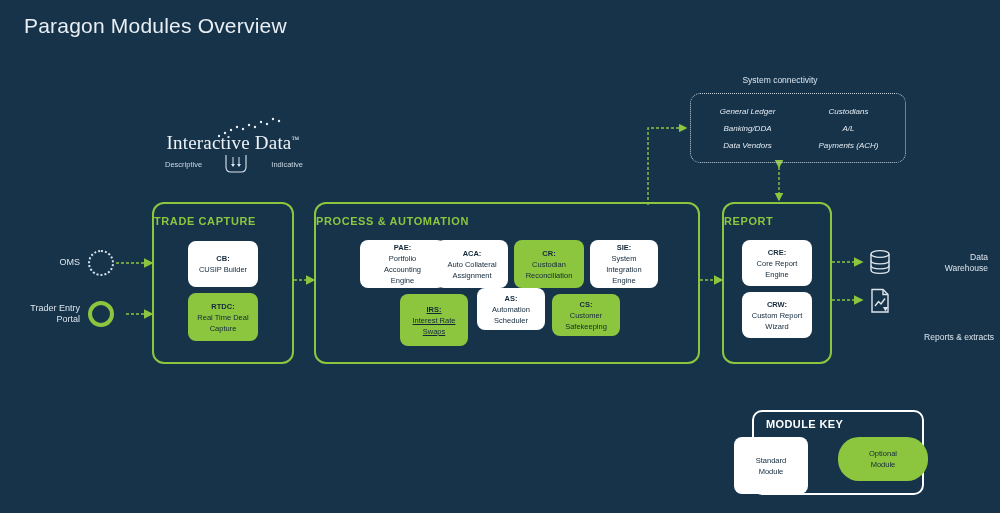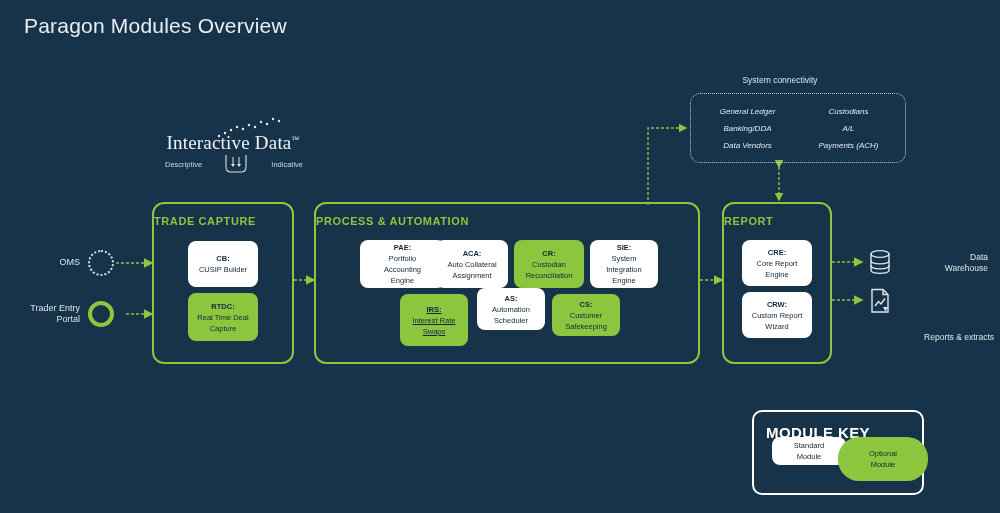--- a/index.html
+++ b/index.html
@@ -85,22 +85,22 @@
   
   .out-label { position: absolute; font-size: 8.5px; color: #dde6ed; line-height: 11px; text-align: right; }
   .out-icon { position: absolute; }
 
   
   .key-box {
     position: absolute; left: 752px; top: 410px; width: 172px; height: 85px;
     border: 2px solid #ffffff; border-radius: 10px;
   }
   .key-title {
-    position: absolute; left: 12px; top: 12px;
-    font-size: 15px; font-weight: bold; color: #ffffff; letter-spacing: .4px;
+    position: absolute; left: 12px; top: 6px;
+    font-size: 11px; font-weight: bold; color: #ffffff; letter-spacing: .4px;
   }
 
   
   svg.conn { position: absolute; left: 0; top: 0; width: 1000px; height: 513px; pointer-events: none; }
 </style>
 </head>
 <body>
 
 <div id="stage">
 
@@ -271,21 +271,21 @@
     </g>
     <path d="M15,19 L20,19 L17.5,23.5 Z" fill="#dde6ed"></path>
   </svg>
   <div class="out-label" style="left:898px; top:296px; width:96px;margin-top:36px;">
     <span>Reports &amp; extracts</span>
   </div>
 
   <div class="key-box">
     <div class="key-title">MODULE KEY</div>
   </div>
-  <div class="mod standard" style="left:772px; top:437px; width:74px; height:28px;">
+  <div class="mod standard" style="left:734px; top:437px; width:74px; height:57px;">
     <span class="name">Standard</span>
     <span class="name">Module</span>
   </div>
   <div class="mod optional" style="left:838px; top:437px; width:90px; height:44px;border-radius:21px;">
     <span class="name">Optional</span>
     <span class="name">Module</span>
   </div>
 
 </div>
 

